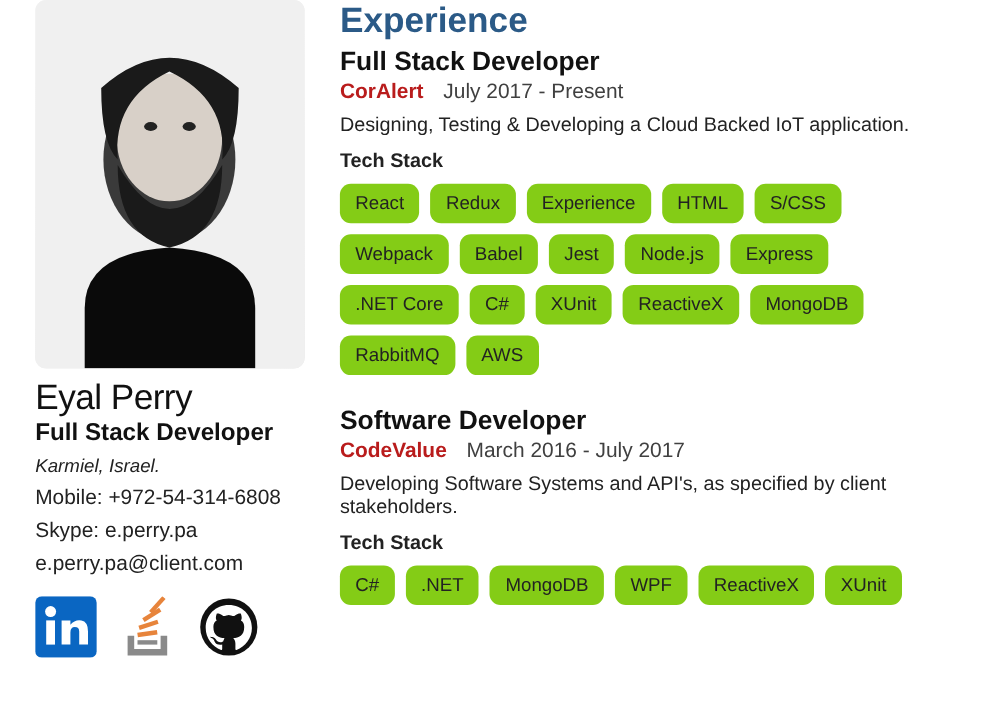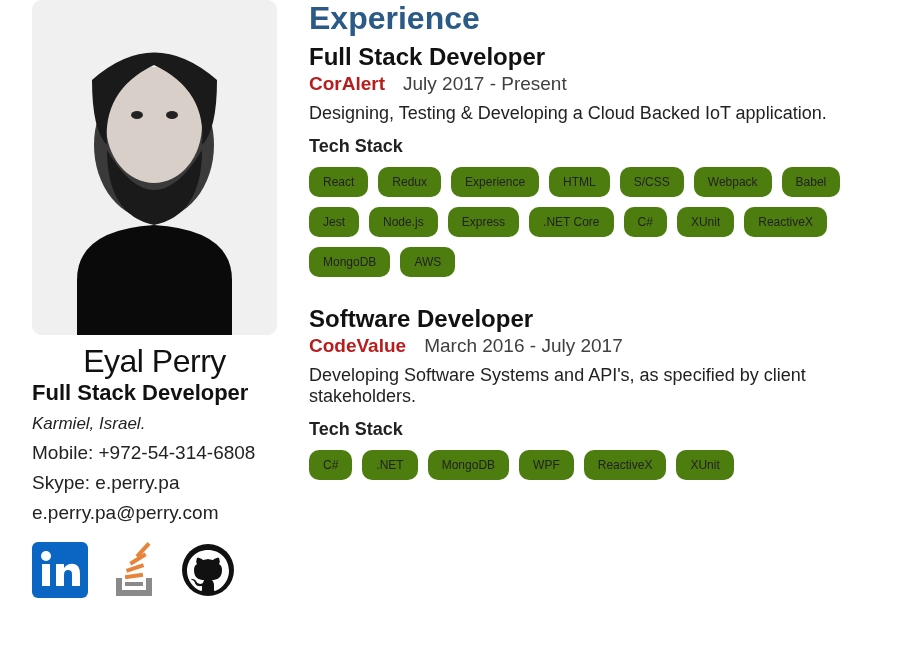--- a/index.html
+++ b/index.html
@@ -26,21 +26,20 @@
     overflow: hidden;
     position: relative;
   }
   .photo svg { width: 100%; height: 100%; }
   .name {
     font-size: 32px;
     font-weight: 500;
     margin-top: 8px;
     color: #111;
     letter-spacing: -0.5px;
-    text-align: center;
   }
   .title {
     font-size: 22px;
     font-weight: 600;
     margin-top: 0px;
     color: #111;
   }
   .location {
     font-size: 17px;
     font-style: italic;
@@ -106,25 +105,25 @@
     font-size: 18px;
     font-weight: 700;
     margin-bottom: 10px;
   }
   .tags {
     display: flex;
     flex-wrap: wrap;
     gap: 10px;
   }
   .tag {
-    background: #4d7c0f;
+    background: #84cc16;
     color: #222;
     padding: 8px 14px;
     border-radius: 10px;
-    font-size: 12px;
+    font-size: 17px;
   }
 </style>
 </head>
 <body>
 
 <div class="layout">
   <aside class="sidebar">
     <div class="photo">
       <svg viewBox="0 0 245 335">
         <rect width="245" height="335" fill="#f0f0f0"></rect>
@@ -135,21 +134,21 @@
         <path d="M 75 150 Q 122 230 170 150 Q 170 215 122 225 Q 75 215 75 150 Z" fill="#1a1a1a"></path>
         <path d="M 60 80 Q 122 25 185 80 Q 185 130 170 145 Q 175 90 122 65 Q 70 90 75 145 Q 60 130 60 80 Z" fill="#1a1a1a"></path>
         <path d="M 45 335 L 45 280 Q 45 230 122 225 Q 200 230 200 280 L 200 335 Z" fill="#0a0a0a"></path>
       </svg>
     </div>
     <h1 class="name">Eyal Perry</h1>
     <div class="title">Full Stack Developer</div>
     <div class="location">Karmiel, Israel.</div>
     <div class="contact">Mobile: +972-54-314-6808</div>
     <div class="contact">Skype: e.perry.pa</div>
-    <div class="contact">e.perry.pa@perry.com</div>
+    <div class="contact">e.perry.pa@client.com</div>
     <div class="social">
       <a>
         <span class="icon-wrap">
           <svg viewBox="0 0 56 56" width="56" height="56">
             <rect x="0" y="0" width="56" height="56" rx="6" fill="#0a66c2"></rect>
             <rect x="10" y="22" width="8" height="22" fill="#fff"></rect>
             <circle cx="14" cy="14" r="5" fill="#fff"></circle>
             <path d="M 24 22 L 32 22 L 32 26 Q 36 21 42 22 Q 48 23 48 32 L 48 44 L 40 44 L 40 32 Q 40 28 36 28 Q 32 28 32 33 L 32 44 L 24 44 Z" fill="#fff"></path>
           </svg>
         </span>
@@ -197,20 +196,21 @@
             <span class="tag">Webpack</span>
             <span class="tag">Babel</span>
             <span class="tag">Jest</span>
             <span class="tag">Node.js</span>
             <span class="tag">Express</span>
             <span class="tag">.NET Core</span>
             <span class="tag">C#</span>
             <span class="tag">XUnit</span>
             <span class="tag">ReactiveX</span>
             <span class="tag">MongoDB</span>
+            <span class="tag">RabbitMQ</span>
             <span class="tag">AWS</span>
           </div>
         </div>
         <div class="job">
           <div class="job-title">Software Developer</div>
           <div class="job-meta">
             <span class="company">CodeValue</span>
             <span class="dates">March 2016 - July 2017</span>
           </div>
           <div class="job-desc">Developing Software Systems and API's, as specified by client stakeholders.</div>

